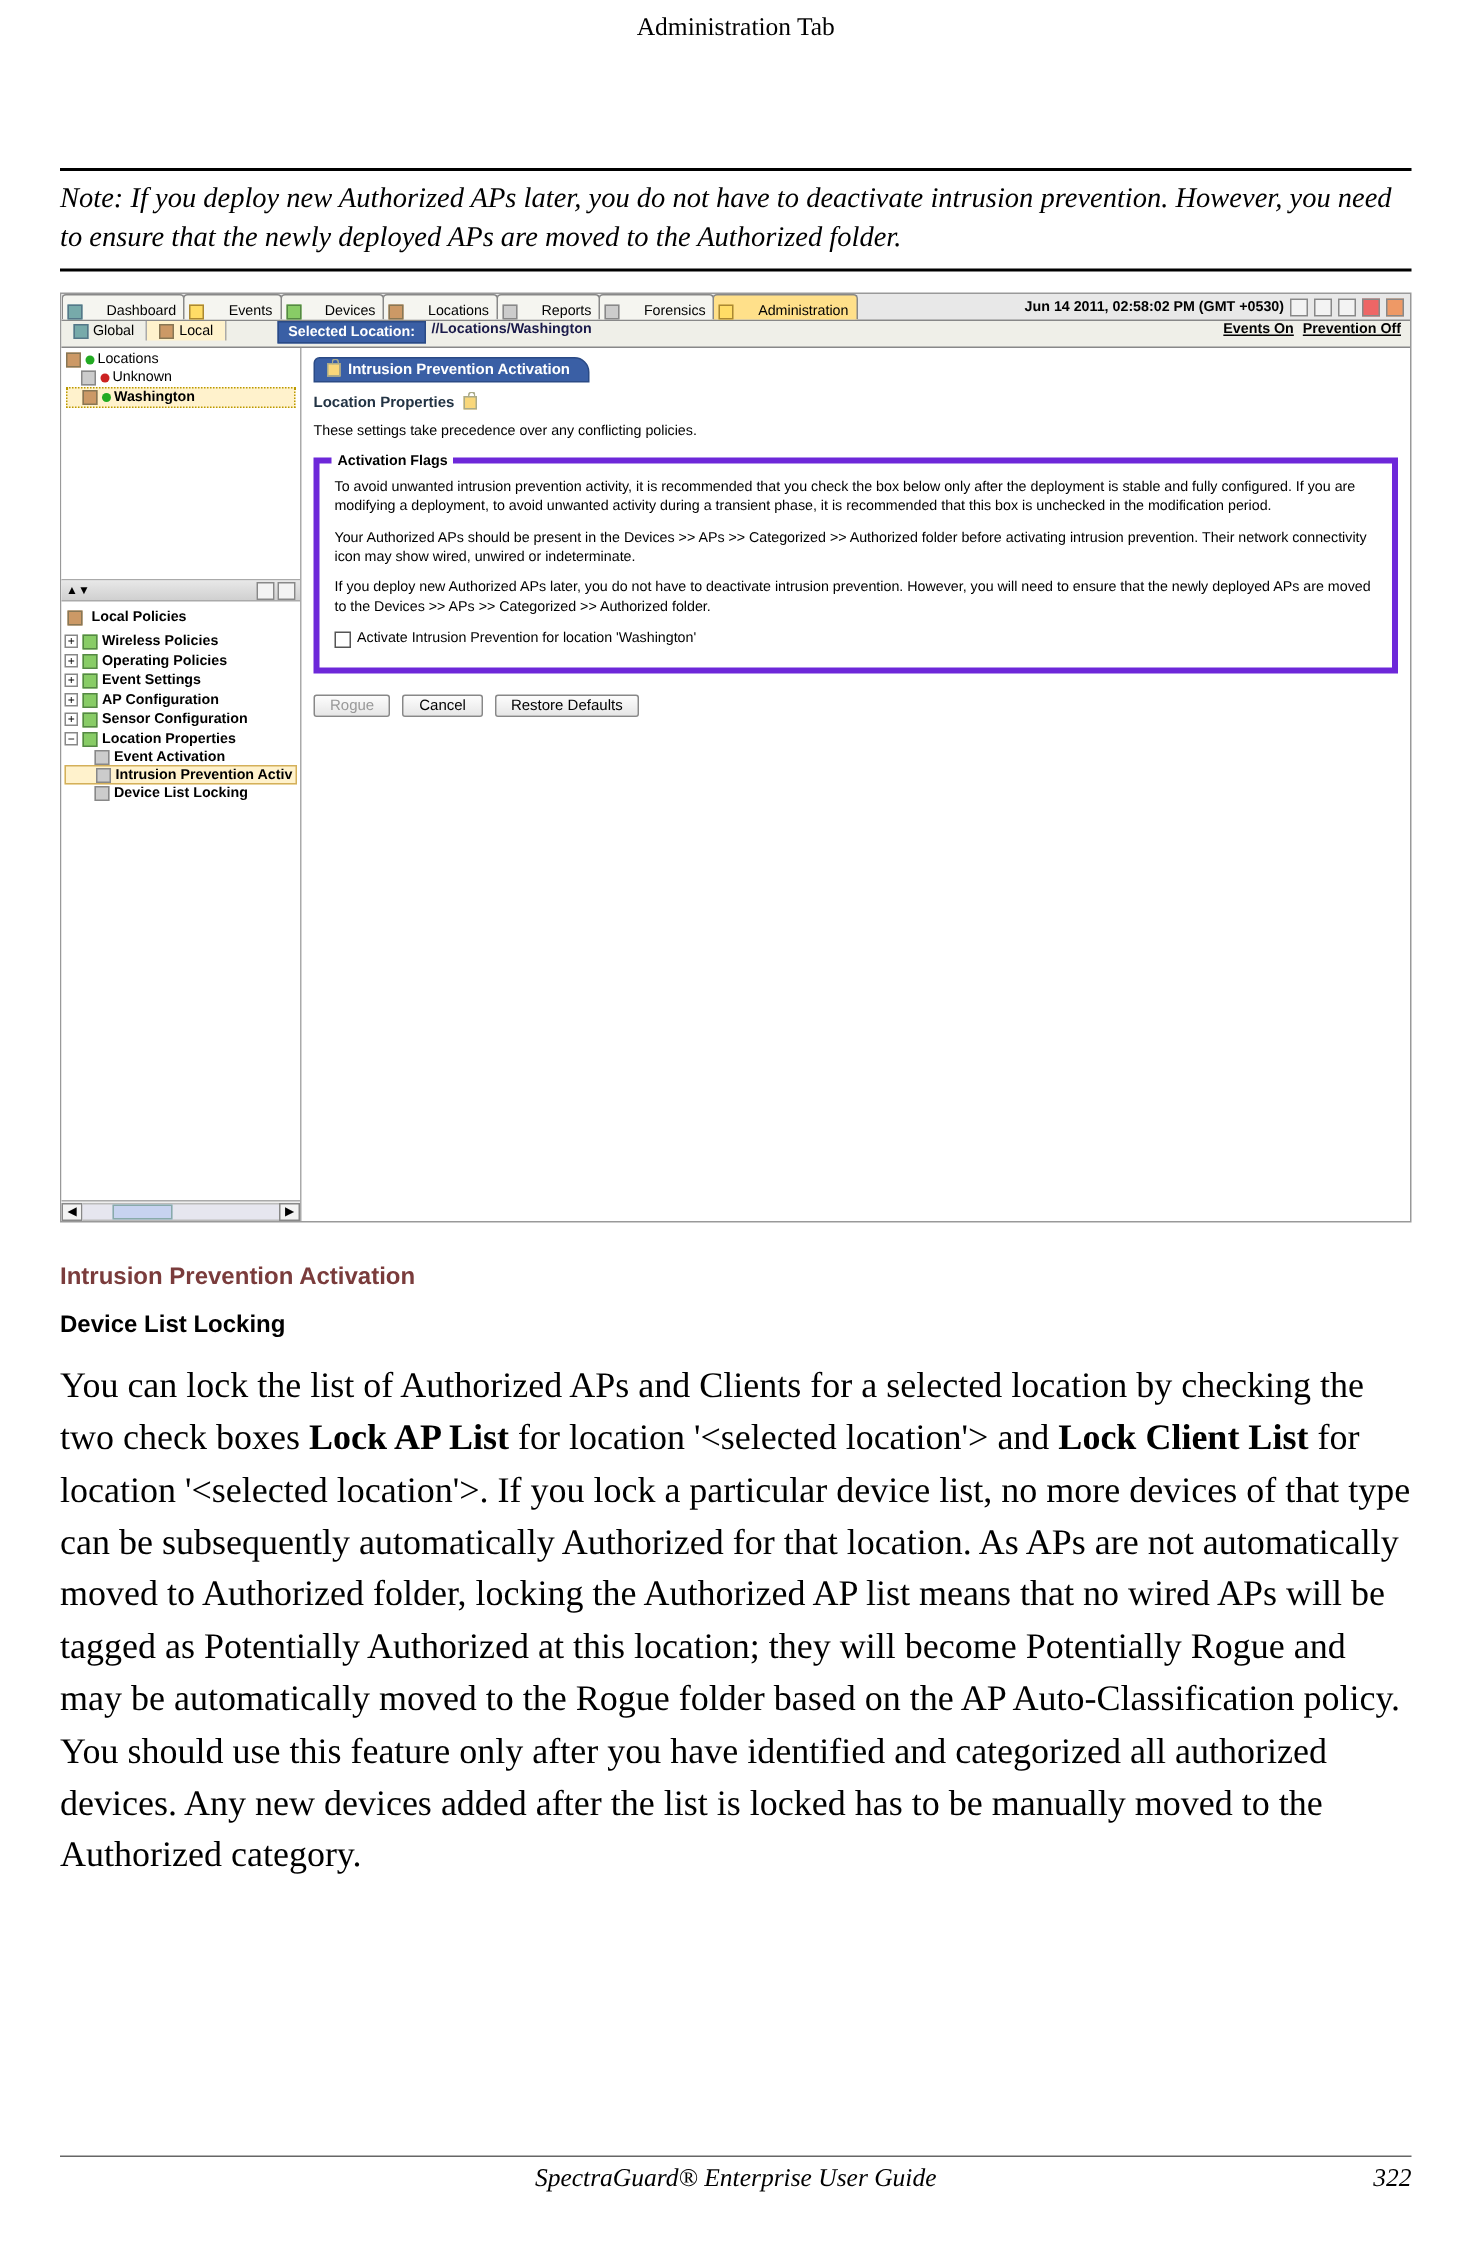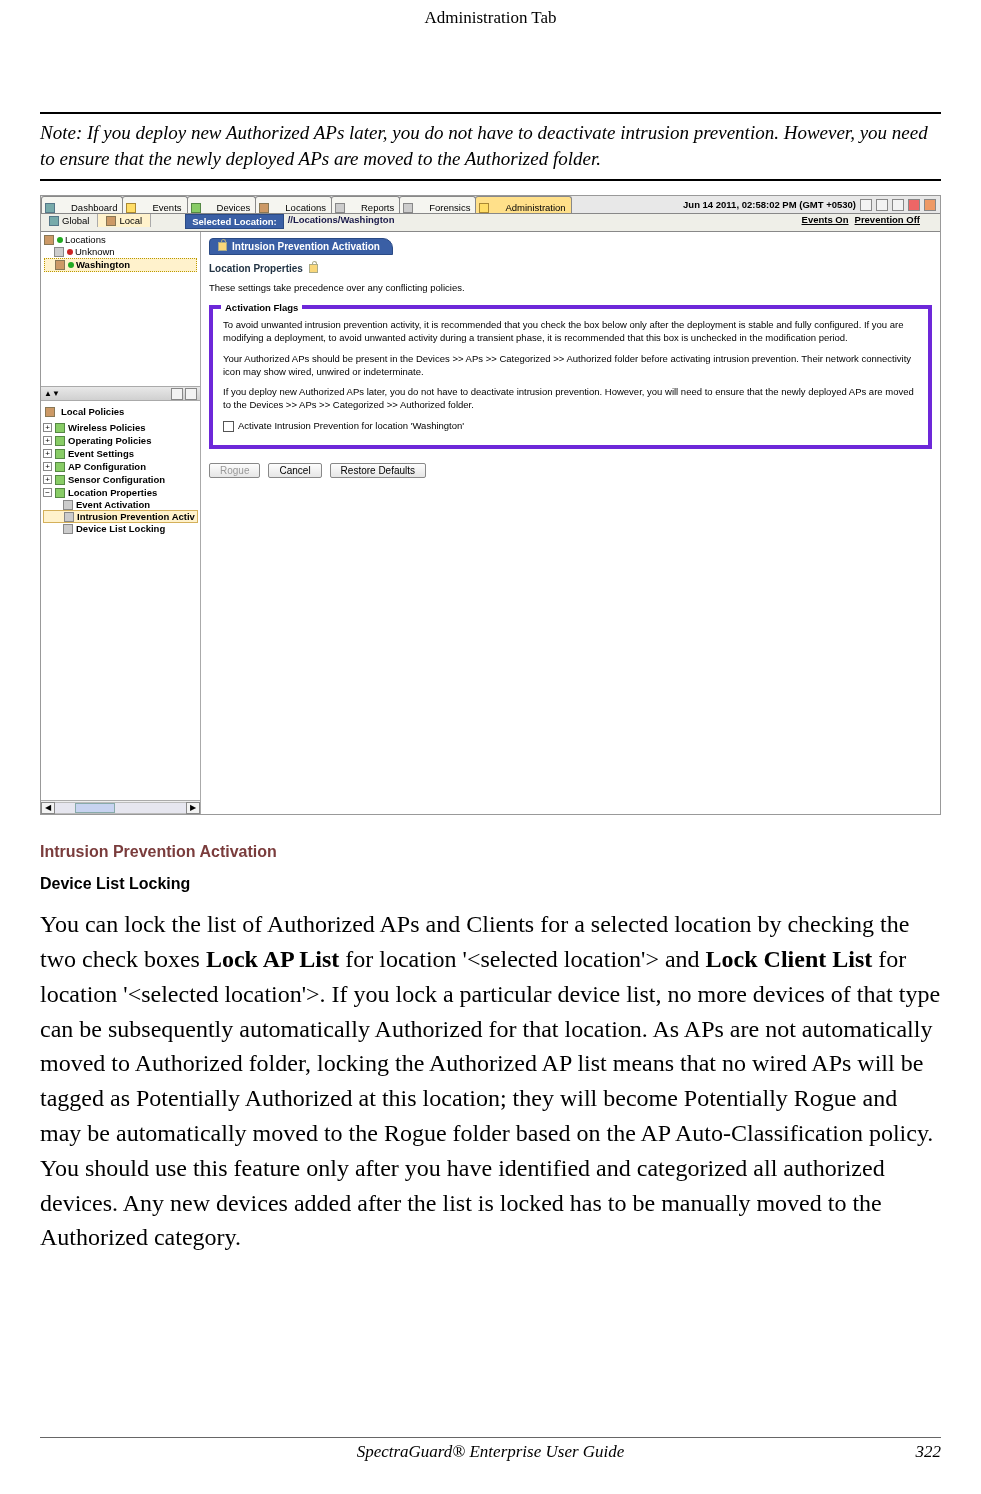--- a/index.html
+++ b/index.html
@@ -111,21 +111,21 @@
     font-size:9.5px;
     border:1px solid #2a4a85;
   }
   .ss-secondbar .loc-path {
     margin-left:4px;
     color:#1a1a4a;
     font-weight:bold;
   }
   .ss-secondbar .right-links {
     margin-left:auto;
-    padding-right:20px;
+    padding-right:6px;
     display:flex;
     gap:6px;
   }
   .ss-secondbar .right-links span { text-decoration: underline; color:#000; font-weight:bold;}
   .ss-body {
     flex:1;
     display:flex;
     min-height:0;
   }
   .ss-left {

